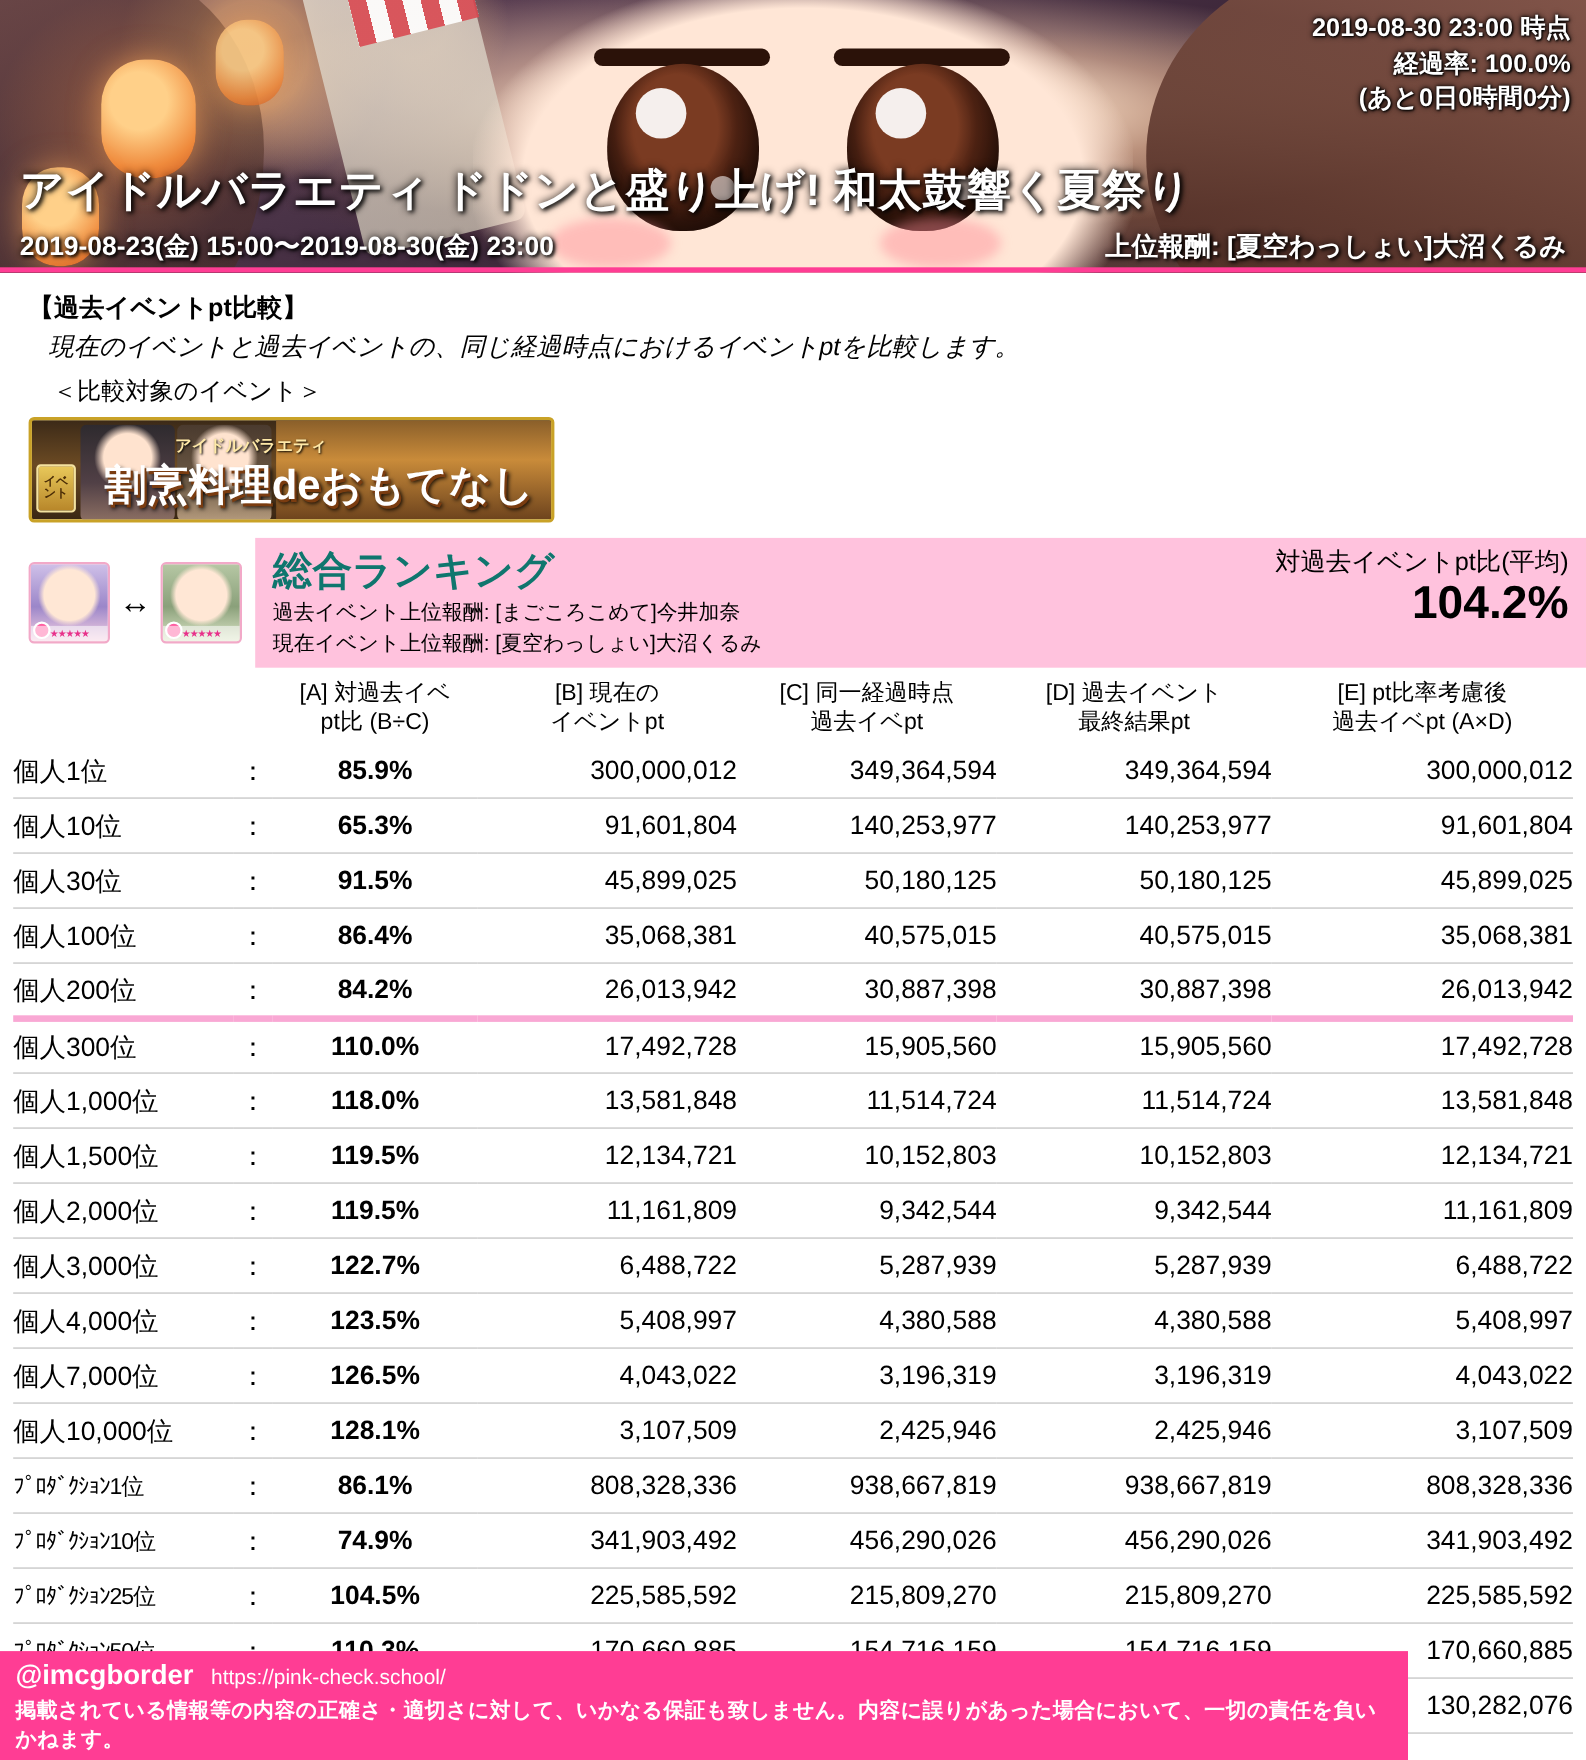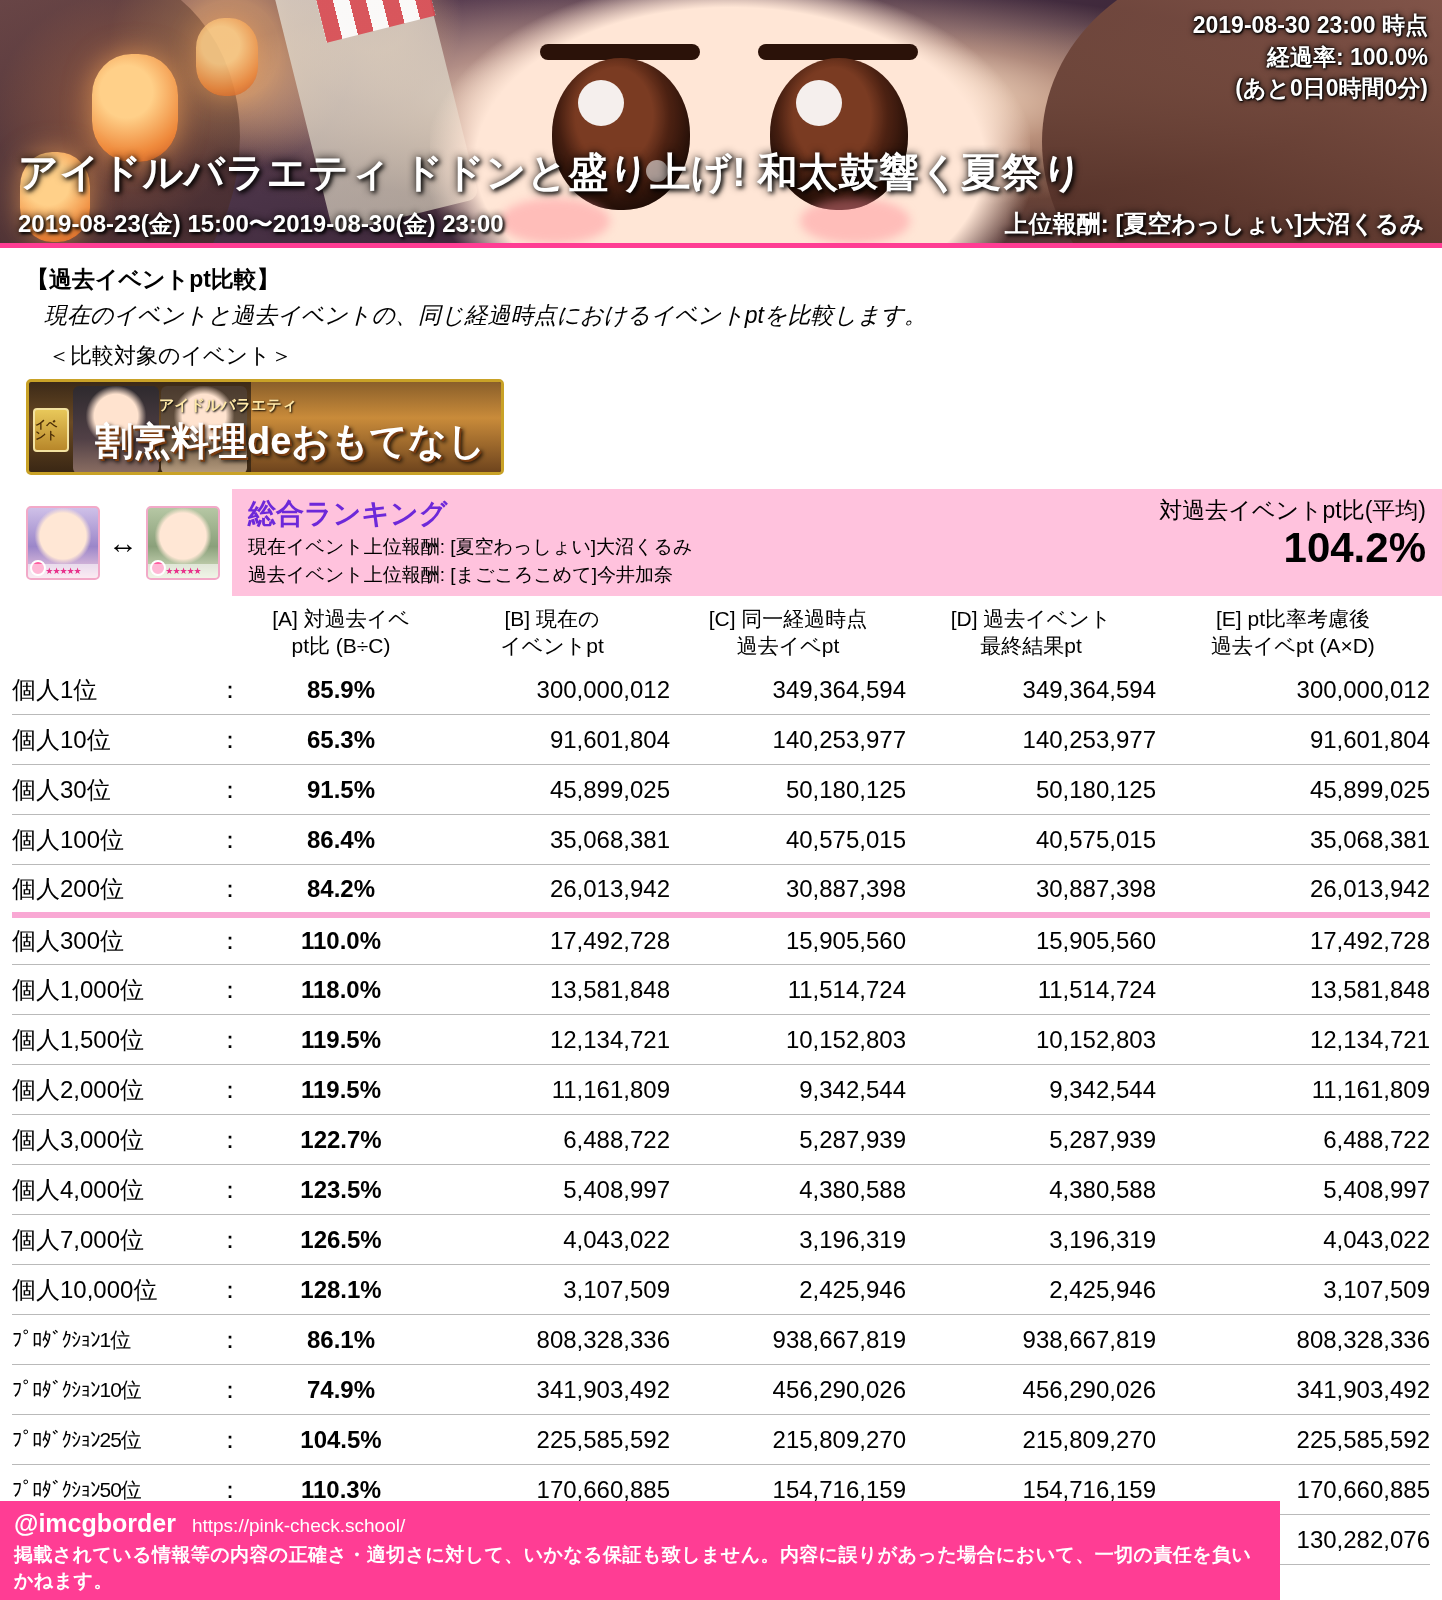--- a/index.html
+++ b/index.html
@@ -192,30 +192,31 @@
   .past-thumb .girl2 {
     left: 132px;
     background: radial-gradient(circle at 50% 34%, #ffe3cf 0 30%, rgba(255,227,207,0) 42%),
                 linear-gradient(180deg, #4a3a2e 0%, #6d5a45 60%, #b59b7e 100%);
   }
   .past-thumb .foodband {
     position: absolute; right: 0; top: 0; width: 250px; height: 100%;
     background: linear-gradient(180deg, #8a5f2a 0%, #c98b3a 40%, #6e441d 100%);
   }
   .past-thumb .evt-tag {
-    position: absolute; left: 4px; top: 26px;
+    position: absolute; left: 4px; top: 40px;
     width: 36px; height: 44px;
     background: linear-gradient(180deg, #e8c85a, #b8872a);
     border: 2px solid #f3e2a0;
     border-radius: 4px;
     color: #4a2c06;
     font-size: 11px;
     font-weight: bold;
     line-height: 1.05;
     display: flex; align-items: center; justify-content: center;
+    text-align: center;
   }
   .past-thumb .tt1 {
     position: absolute; left: 130px; top: 14px;
     color: #ffe9a8; font-size: 15px; font-weight: bold;
     text-shadow: 1px 1px 2px #000;
   }
   .past-thumb .tt2 {
     position: absolute; left: 66px; top: 34px;
     color: #ffffff; font-size: 38px; font-weight: bold;
     text-shadow: 2px 2px 0 #7a3c10, 3px 3px 4px #000;
@@ -261,21 +262,21 @@
   .swap-arrow { font-size: 30px; color: #000; font-weight: bold; }
   .rank-panel {
     flex: 1 1 auto;
     background: #ffc2dd;
     padding: 6px 16px 8px 16px;
     display: flex;
     justify-content: space-between;
     align-items: flex-start;
     min-height: 96px;
   }
-  .rank-left .rank-title { font-size: 28px; font-weight: bold; color: #6d28d9; }
+  .rank-left .rank-title { font-size: 36px; font-weight: bold; color: #0f766e; }
   .rank-left .rank-line { font-size: 19px; color: #000; line-height: 1.45; }
   .rank-right { text-align: right; }
   .rank-right .rr-label { font-size: 23px; color: #000; }
   .rank-right .rr-value { font-size: 42px; font-weight: bold; color: #000; line-height: 1.05; }
 
   
   table.data {
     width: 1418px;
     margin: 10px 12px 0 12px;
     border-collapse: collapse;
@@ -399,22 +400,22 @@
       <div class="swap-arrow">↔</div>
       <div class="card-icon b">
         <div class="pin"></div>
         <div class="stars">★★★★★</div>
       </div>
     </div>
 
     <div class="rank-panel">
       <div class="rank-left">
         <div class="rank-title">総合ランキング</div>
+        <div class="rank-line">過去イベント上位報酬: [まごころこめて]今井加奈</div>
         <div class="rank-line">現在イベント上位報酬: [夏空わっしょい]大沼くるみ</div>
-        <div class="rank-line">過去イベント上位報酬: [まごころこめて]今井加奈</div>
       </div>
       <div class="rank-right">
         <div class="rr-label">対過去イベントpt比(平均)</div>
         <div class="rr-value">104.2%</div>
       </div>
     </div>
   </div>
 
   <table class="data">
     <colgroup>

